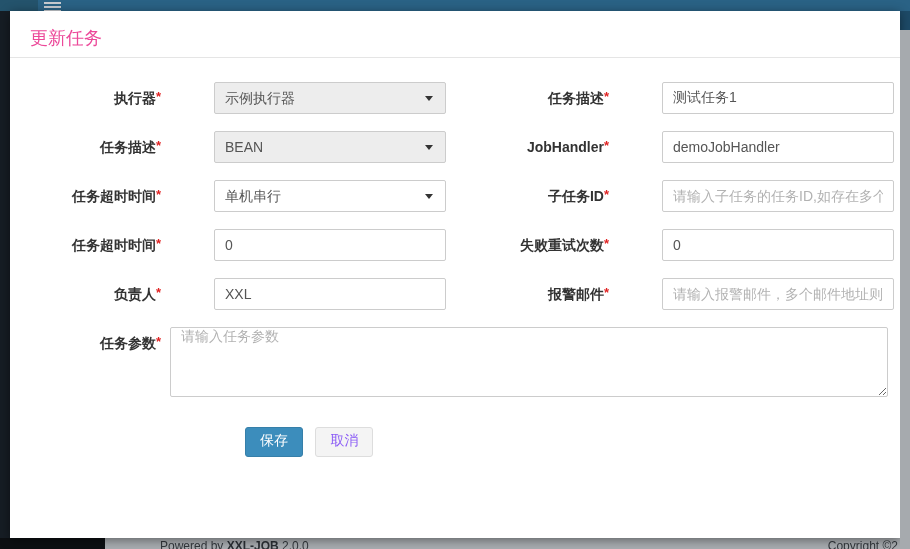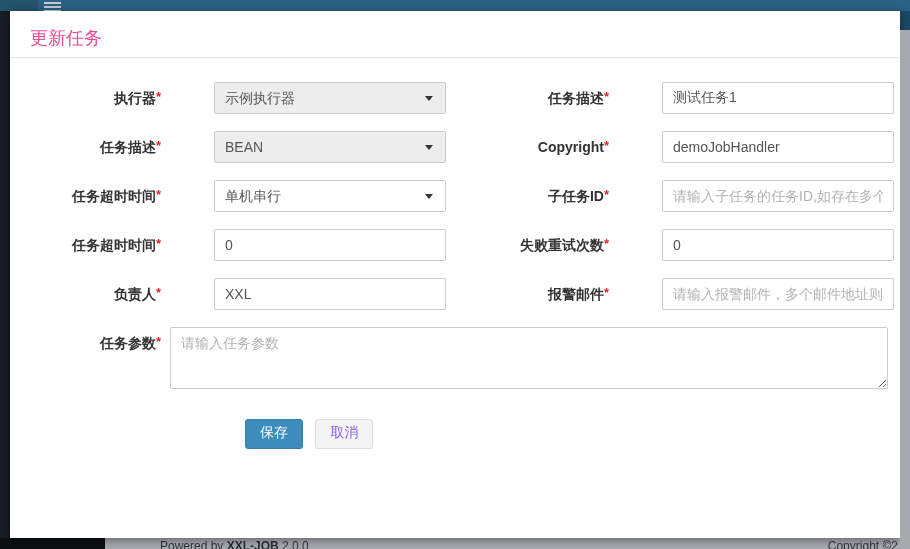--- a/index.html
+++ b/index.html
@@ -38,21 +38,21 @@
   .ctrl-wide{flex:1;margin-right:0;}
   input.tf, .select-box, textarea.ta{
      box-sizing:border-box;width:100%;height:32px;border:1px solid #ccc;border-radius:2px;
      font-family:"Liberation Sans","DejaVu Sans",sans-serif;font-size:14px;color:#555;
      padding:0 10px;background:#fff;outline:none;}
   input.tf::placeholder, textarea.ta::placeholder{color:#b2b2b2;opacity:1;}
   .select-box{position:relative;line-height:30px;cursor:pointer;overflow:hidden;white-space:nowrap;}
   .select-box.disabled{background:#ededed;cursor:default;}
   .caret{position:absolute;right:12px;top:13px;width:0;height:0;
      border-left:4px solid transparent;border-right:4px solid transparent;border-top:5px solid #333;}
-  textarea.ta{height:62px;padding:6px 10px;resize:both;line-height:18px;}
+  textarea.ta{height:70px;padding:0 10px;resize:both;line-height:18px;font-family:Liberation Mono, monospace;}
   .btn-row{padding-left:235px;margin-top:26px;}
   .btn{display:inline-block;box-sizing:border-box;height:30px;padding:3px 14px;font-size:14px;
      line-height:18px;border-radius:3px;cursor:pointer;border:1px solid transparent;}
   .btn-save{background:#3c8dbc;border-color:#367fa9;color:#fff;}
   .btn-cancel{background:#f4f4f4;border-color:#dddddd;color:#8b5cf6;margin-left:8px;}
 </style>
 </head>
 <body>
 
 <div class="header-bar">
@@ -99,21 +99,21 @@
 
 
     <div class="frow">
       <div class="lbl"><span>任务描述</span><span class="req">*</span></div>
       <div class="ctrl">
         <div class="select-box disabled">
           <span>BEAN</span>
           <span class="caret"></span>
         </div>
       </div>
-      <div class="lbl2"><span>Copyright</span><span class="req">*</span></div>
+      <div class="lbl2"><span>JobHandler</span><span class="req">*</span></div>
       <div class="ctrl">
         <input class="tf" type="text" value="demoJobHandler" style="">
       </div>
     </div>
 
     <div class="frow">
       <div class="lbl"><span>任务超时时间</span><span class="req">*</span></div>
       <div class="ctrl">
         <div class="select-box">
           <span>单机串行</span>

